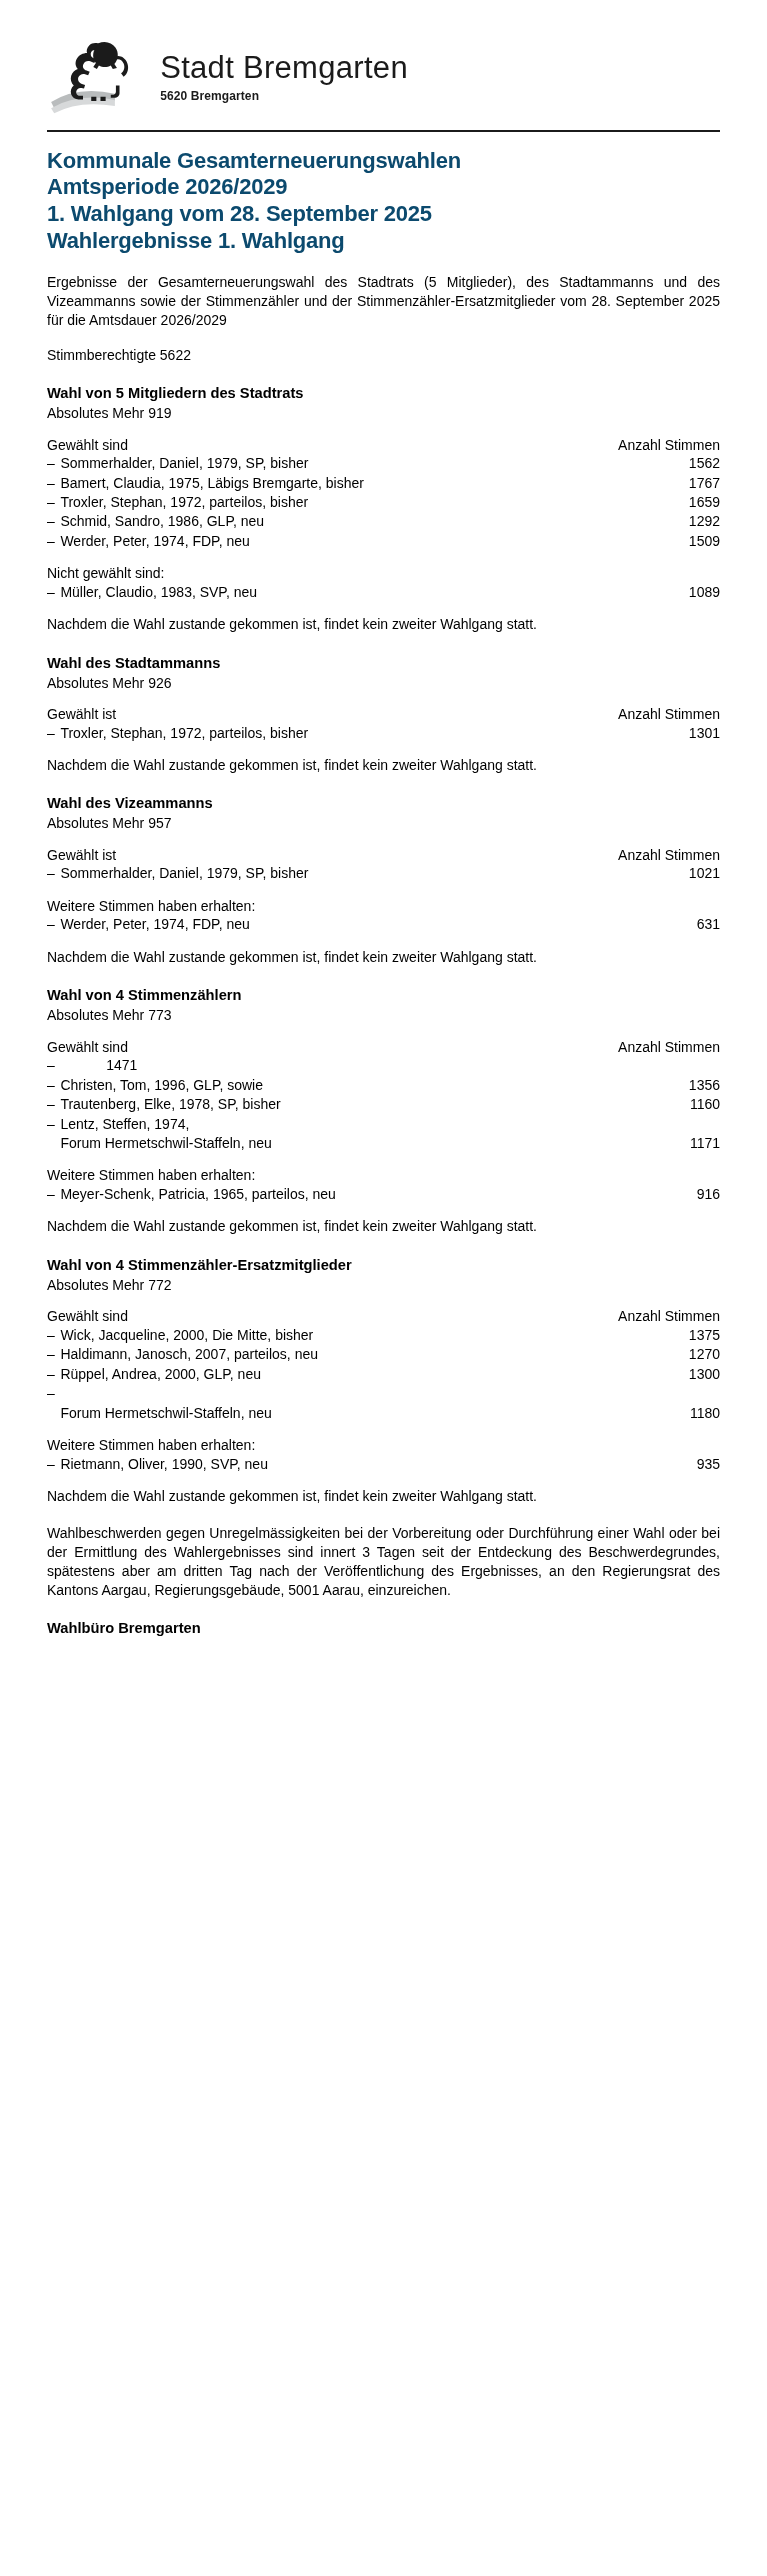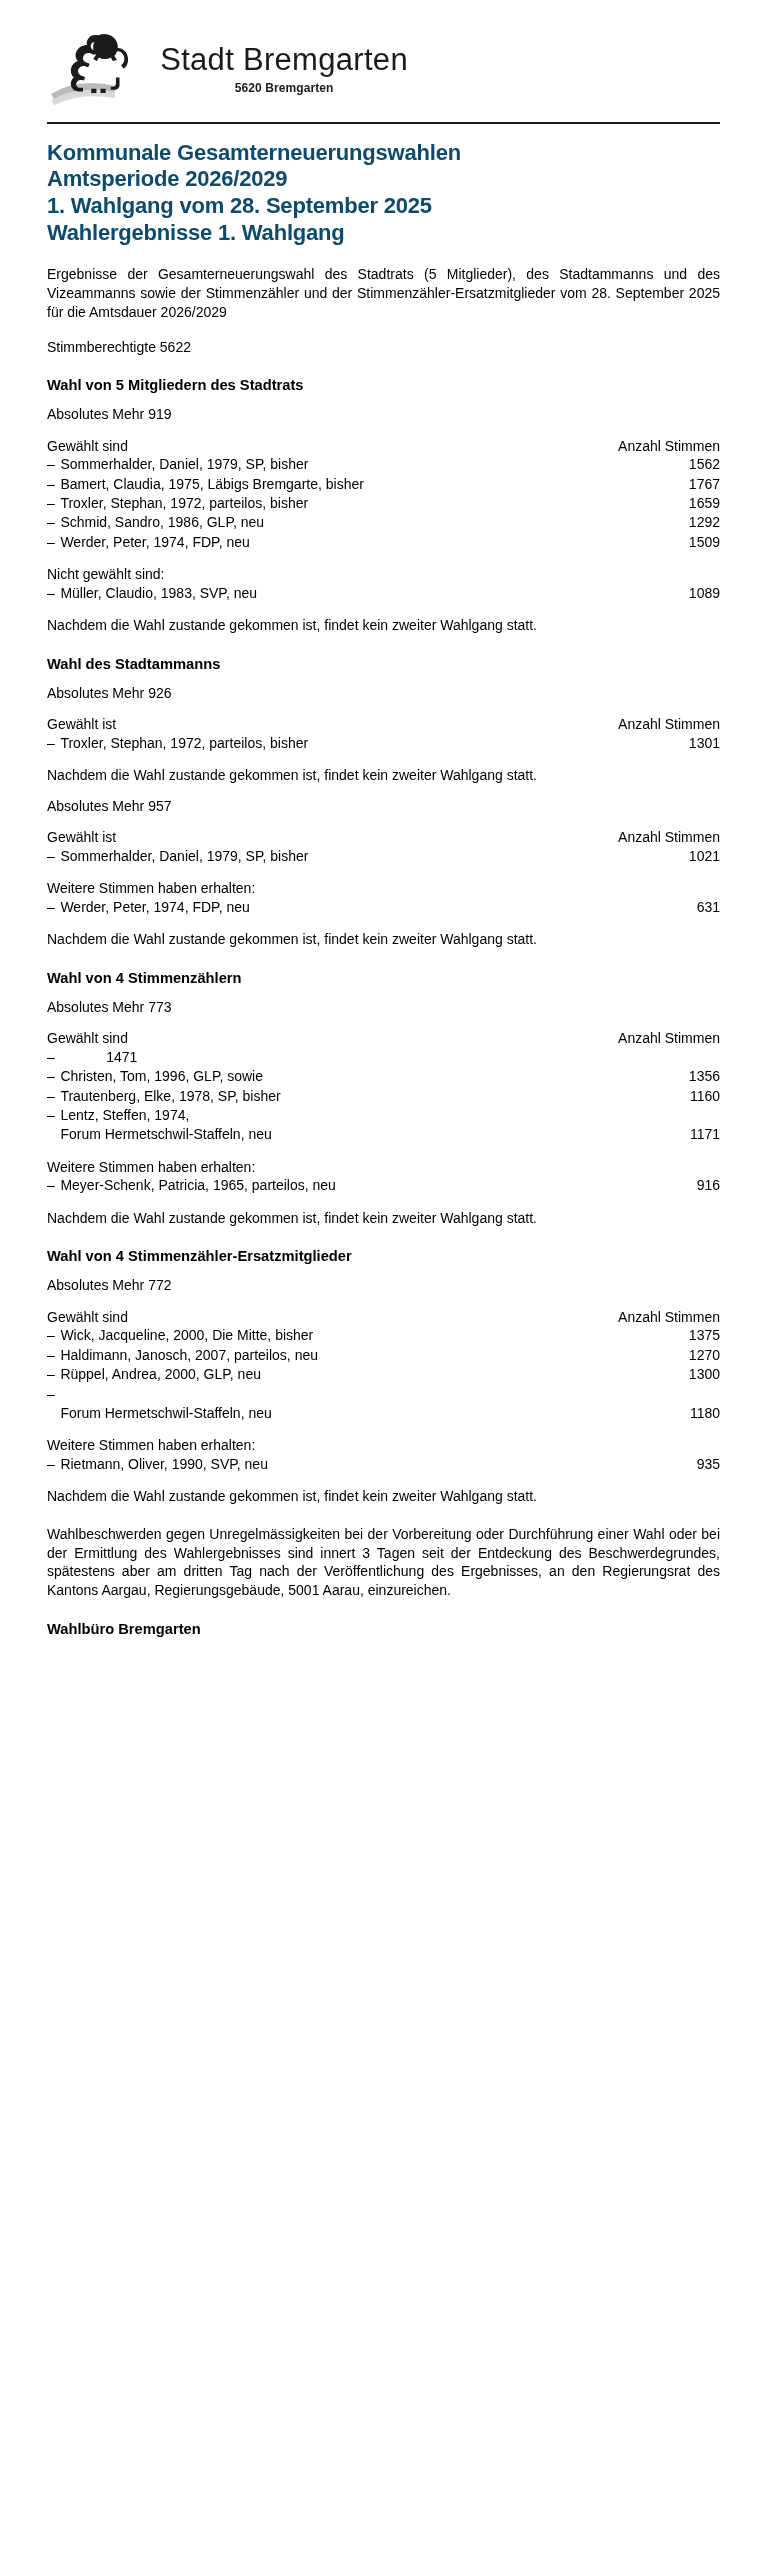--- a/index.html
+++ b/index.html
@@ -19,20 +19,21 @@
     box-sizing: border-box;
     padding: 0 47px;
   }
   
   .header {
     padding-top: 28px;
     display: flex;
     align-items: flex-start;
     height: 118px;
     box-sizing: border-box;
+    margin-top: 8px;
   }
   .crest {
     width: 108px;
     height: 80px;
     position: relative;
     flex: none;
   }
   .crest svg { display: block; }
   .brand {
     padding-top: 15.5px;
@@ -44,21 +45,20 @@
     letter-spacing: 0.3px;
     color: #1b1b1b;
     line-height: 1;
   }
   .brand-sub {
     font-size: 12px;
     color: #1b1b1b;
     margin-top: 6.2px;
     font-weight: 700;
     letter-spacing: 0.1px;
-    text-align: center;
   }
   .rule {
     border: 0;
     border-top: 2.1px solid #1b1b1b;
     margin: 4.1px 0 0 0;
   }
   
   .doc-title {
     font-size: 22px;
     font-weight: 700;
@@ -82,21 +82,21 @@
     line-height: 1.35;
     margin-top: 15.5px;
   }
   .section-head {
     font-size: 14.7px;
     font-weight: 700;
     margin-top: 20.6px;
   }
   .section-sub {
     font-size: 14px;
-    margin-top: 13px;
+    margin-top: 4px;
   }
   .list-head {
     display: flex;
     justify-content: space-between;
     font-size: 14px;
     margin-top: 15.5px;
   }
   .rows { margin-top: 1px; }
   .row {
     display: flex;
@@ -230,20 +230,21 @@
       <div class="row">
         <span class="dash">–</span>
         <span class="name">Troxler, Stephan, 1972, parteilos, bisher</span>
         <span class="votes">1301</span>
       </div>
     </div>
     <div class="note">Nachdem die Wahl zustande gekommen ist, findet kein zweiter Wahlgang statt.</div>
   </div>
 
   <div>
+    <div class="section-head">Wahl des Vizeammanns</div>
     <div class="section-sub">Absolutes Mehr 957</div>
     <div class="list-head">
       <span>Gewählt ist</span>
       <span>Anzahl Stimmen</span>
     </div>
     <div class="rows">
       <div class="row">
         <span class="dash">–</span>
         <span class="name">Sommerhalder, Daniel, 1979, SP, bisher</span>
         <span class="votes">1021</span>

